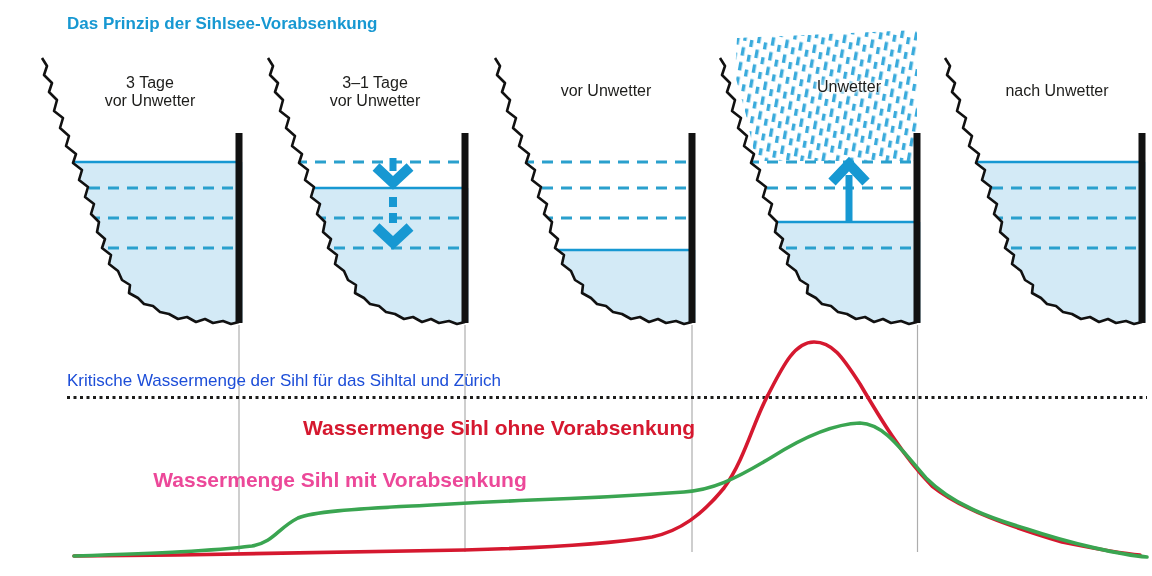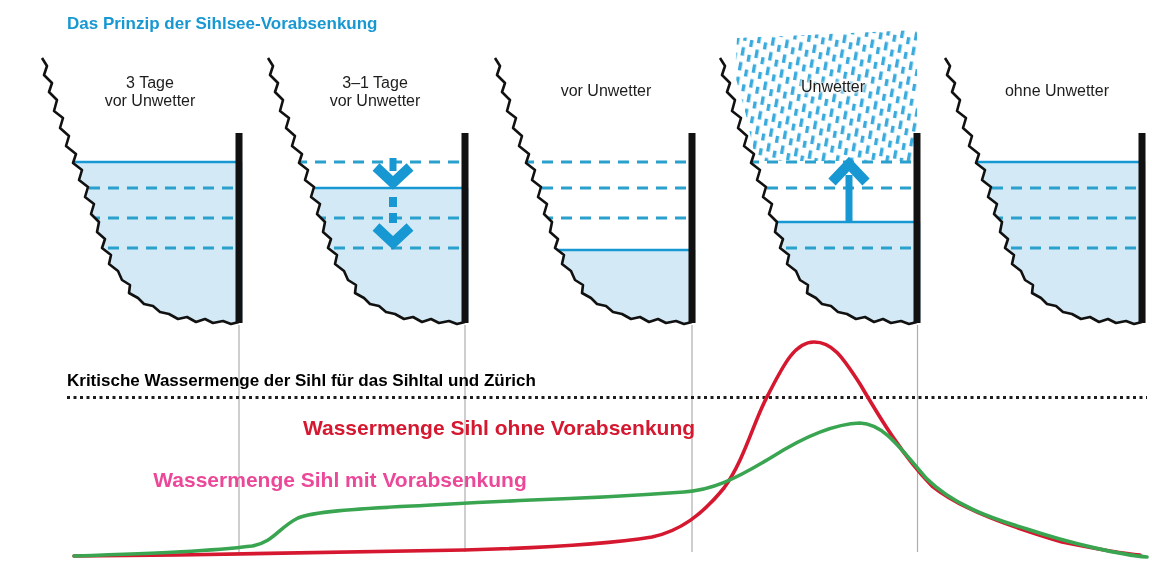--- a/index.html
+++ b/index.html
@@ -4,22 +4,22 @@
 <style>
   html,body{margin:0;padding:0;background:#fff;}
   body{width:1152px;height:576px;position:relative;overflow:hidden;
        font-family:"Liberation Sans","DejaVu Sans",sans-serif;}
   .stage{position:absolute;left:12px;top:0;width:1152px;height:456px;}
   svg.gfx{position:absolute;left:0;top:0;}
   .lbl{position:absolute;white-space:nowrap;}
   .title{left:55px;top:14px;font-size:17px;font-weight:bold;color:#1798d2;}
   .panel-label{font-size:16px;color:#1d1d1b;text-align:center;line-height:18px;
                transform:translateX(-50%);}
-  .halo{text-shadow:0 0 3px #fff,0 0 3px #fff,0 0 4px #fff,0 0 5px #fff;}
-  .threshold-label{left:55px;top:371px;font-size:17px;font-weight:bold;color:#000000;}
+  .halo{text-shadow:0 0 3px #fff,0 0 3px #fff,0 0 4px #fff,0 0 5px #fff;margin-left:16px;}
+  .threshold-label{left:55px;top:371px;font-size:17px;font-weight:normal;color:#1d4ed8;}
   .series-label{font-size:21px;font-weight:bold;transform:translateX(-50%);}
   .series-red{left:487px;top:416px;color:#d5182f;}
   .series-green{left:328px;top:468px;color:#ec4899;}
 </style>
 </head>
 <body>
 
 <div class="stage">
 
 <svg class="gfx" width="1152" height="576" viewBox="0 0 1152 576">
@@ -148,21 +148,21 @@
 
 <div class="lbl panel-label" style="left:363px;top:74px;text-align:center;">
   <div>3–1 Tage</div>
   <div>vor Unwetter</div>
 </div>
 
 <div class="lbl panel-label" style="left:594px;top:82px;">vor Unwetter</div>
 
 <div class="lbl panel-label halo" style="left:821px;top:78px;">Unwetter</div>
 
-<div class="lbl panel-label" style="left:1045px;top:82px;">ohne Unwetter</div>
+<div class="lbl panel-label" style="left:1045px;top:82px;">nach Unwetter</div>
 
 <div class="lbl threshold-label">Kritische Wassermenge der Sihl für das Sihltal und Zürich</div>
 
 <div class="lbl series-label series-red">Wassermenge Sihl ohne Vorabsenkung</div>
 
 <div class="lbl series-label series-green">Wassermenge Sihl mit Vorabsenkung</div>
 
 </div>
 
 </body></html>

